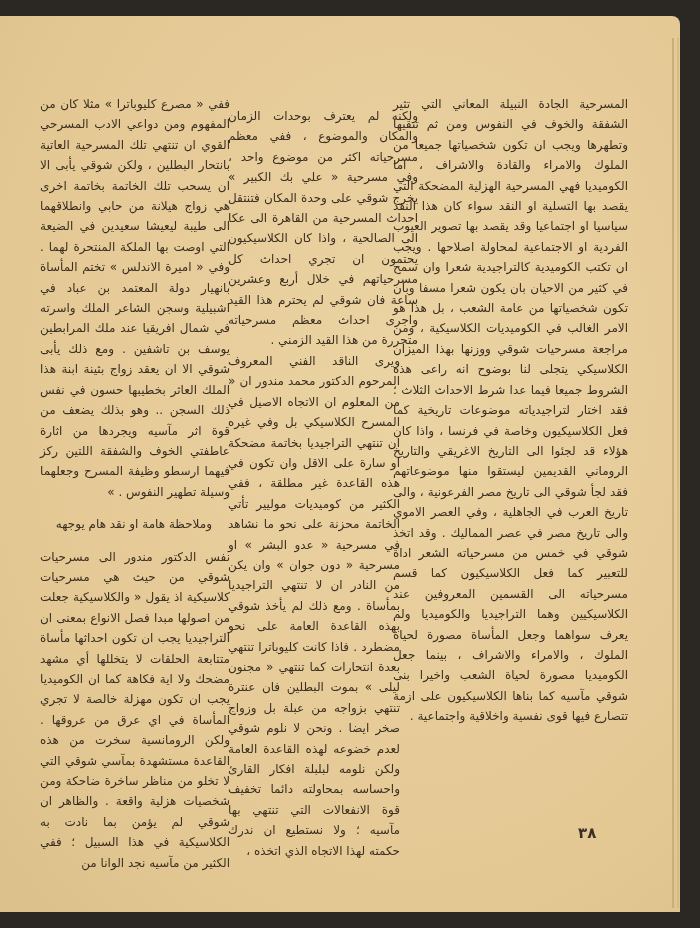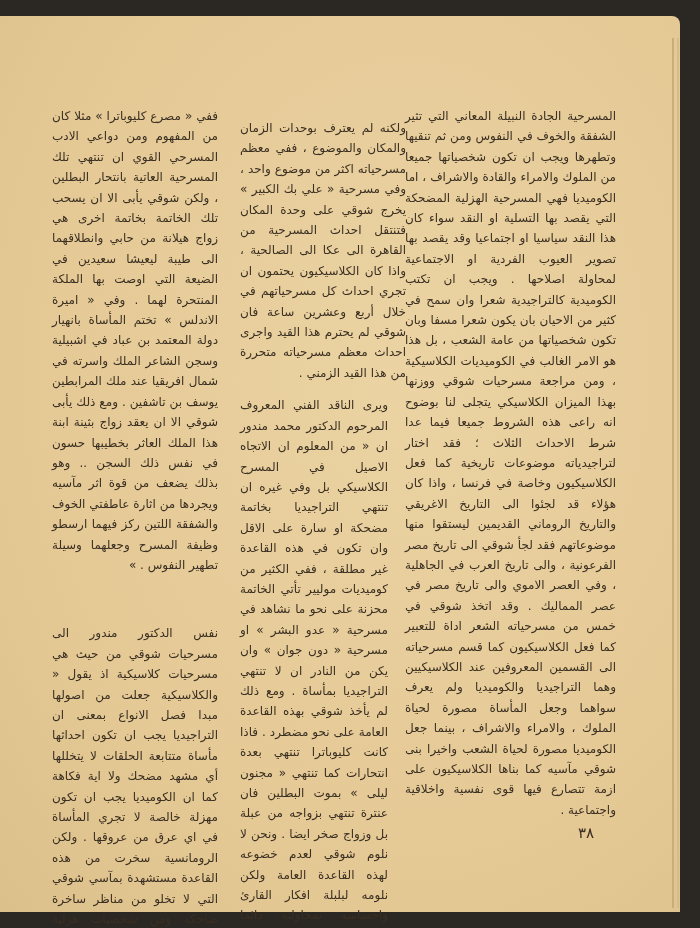--- a/index.html
+++ b/index.html
@@ -24,33 +24,33 @@
   .page-edge.e2 { left: 677px; background: #d8bc88; }
   .col {
     position: absolute;
     direction: rtl;
     text-align: justify;
     text-align-last: right;
     font-size: 12px;
     line-height: 20.4px;
     color: #3a2f22;
   }
-  .col p { margin: 12px; }
+  .col p { margin: 0; }
   .col-right { left: 393px; top: 78px; width: 235px; }
   .col-mid { left: 228px; top: 90px; width: 190px; }
   .col-left { left: 40px; top: 78px; width: 190px; }
   .subhead {
     font-weight: bold; margin: 14px 0 12px 0 !important;
     padding-right: 22px;
   }
   .gap { height: 12px; }
   .indent { padding-right: 18px; }
   .page-num {
     position: absolute; left: 578px; top: 808px;
-    font-size: 15px; font-weight: normal; color: #3a2f22;
+    font-size: 15px; font-weight: bold; color: #3a2f22;
     direction: rtl;
   }
 </style>
 </head>
 <body>
 
 <div class="page">
   <div class="page-edge e1"></div>
   <div class="page-edge e2"></div>
 
@@ -59,18 +59,19 @@
   </div>
 
   <div class="col col-mid">
     <p>ولكنه لم يعترف بوحدات الزمان والمكان والموضوع ، ففي معظم مسرحياته اكثر من موضوع واحد ، وفي مسرحية « علي بك الكبير » يخرج شوقي على وحدة المكان فتنتقل احداث المسرحية من القاهرة الى عكا الى الصالحية ، واذا كان الكلاسيكيون يحتمون ان تجري احداث كل مسرحياتهم في خلال أربع وعشرين ساعة فان شوقي لم يحترم هذا القيد واجرى احداث معظم مسرحياته متحررة من هذا القيد الزمني .</p>
     <p class="indent">ويرى الناقد الفني المعروف المرحوم الدكتور محمد مندور ان « من المعلوم ان الاتجاه الاصيل في المسرح الكلاسيكي بل وفي غيره ان تنتهي التراجيديا بخاتمة مضحكة او سارة على الاقل وان تكون في هذه القاعدة غير مطلقة ، ففي الكثير من كوميديات موليير تأتي الخاتمة محزنة على نحو ما نشاهد في مسرحية « عدو البشر » او مسرحية « دون جوان » وان يكن من النادر ان لا تنتهي التراجيديا بمأساة . ومع ذلك لم يأخذ شوقي بهذه القاعدة العامة على نحو مضطرد . فاذا كانت كليوباترا تنتهي بعدة انتحارات كما تنتهي « مجنون ليلى » بموت البطلين فان عنترة تنتهي بزواجه من عبلة بل وزواج صخر ايضا . ونحن لا نلوم شوقي لعدم خضوعه لهذه القاعدة العامة ولكن نلومه لبلبلة افكار القارئ واحساسه بمحاولته دائما تخفيف قوة الانفعالات التي تنتهي بها مآسيه ؛ ولا نستطيع ان ندرك حكمته لهذا الاتجاه الذي اتخذه ،</p>
   </div>
 
   <div class="col col-left">
     <p>ففي « مصرع كليوباترا » مثلا كان من المفهوم ومن دواعي الادب المسرحي القوي ان تنتهي تلك المسرحية العاتية بانتحار البطلين ، ولكن شوقي يأبى الا ان يسحب تلك الخاتمة بخاتمة اخرى هي زواج هيلانة من حابي وانطلاقهما الى طيبة ليعيشا سعيدين في الضيعة التي اوصت بها الملكة المنتحرة لهما . وفي « اميرة الاندلس » تختم المأساة بانهيار دولة المعتمد بن عباد في اشبيلية وسجن الشاعر الملك واسرته في شمال افريقيا عند ملك المرابطين يوسف بن تاشفين . ومع ذلك يأبى شوقي الا ان يعقد زواج بثينة ابنة هذا الملك العاثر بخطيبها حسون في نفس ذلك السجن .. وهو بذلك يضعف من قوة اثر مآسيه ويجردها من اثارة عاطفتي الخوف والشفقة اللتين ركز فيهما ارسطو وظيفة المسرح وجعلهما وسيلة تطهير النفوس . »</p>
     <div class="gap"></div>
+    <p class="indent">وملاحظة هامة او نقد هام يوجهه</p>
     <div class="gap"></div>
     <p>نفس الدكتور مندور الى مسرحيات شوقي من حيث هي مسرحيات كلاسيكية اذ يقول « والكلاسيكية جعلت من اصولها مبدا فصل الانواع بمعنى ان التراجيديا يجب ان تكون احداثها مأساة متتابعة الحلقات لا يتخللها أي مشهد مضحك ولا اية فكاهة كما ان الكوميديا يجب ان تكون مهزلة خالصة لا تجري المأساة في اي عرق من عروقها . ولكن الرومانسية سخرت من هذه القاعدة مستشهدة بمآسي شوقي التي لا تخلو من مناظر ساخرة ضاحكة ومن شخصيات هزلية واقعة . والظاهر ان شوقي لم يؤمن بما نادت به الكلاسيكية في هذا السبيل ؛ ففي الكثير من مآسيه نجد الوانا من</p>
   </div>
 
   <div class="page-num">٣٨</div>
 </div>
 
 </body></html>

